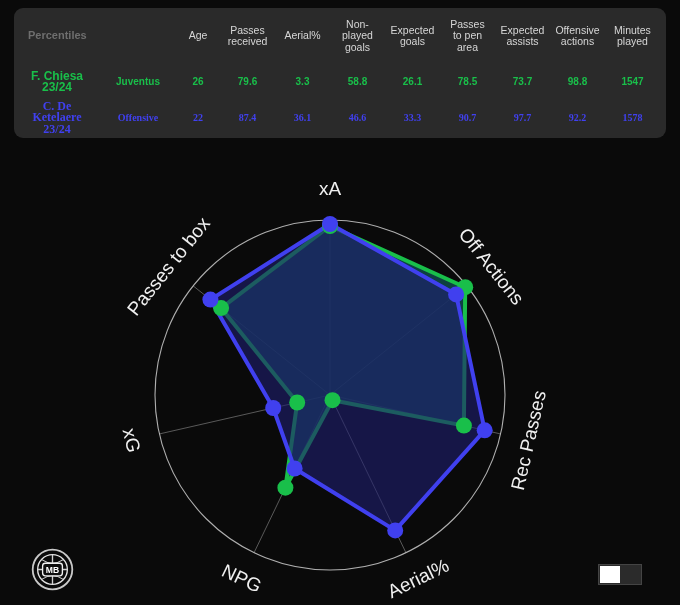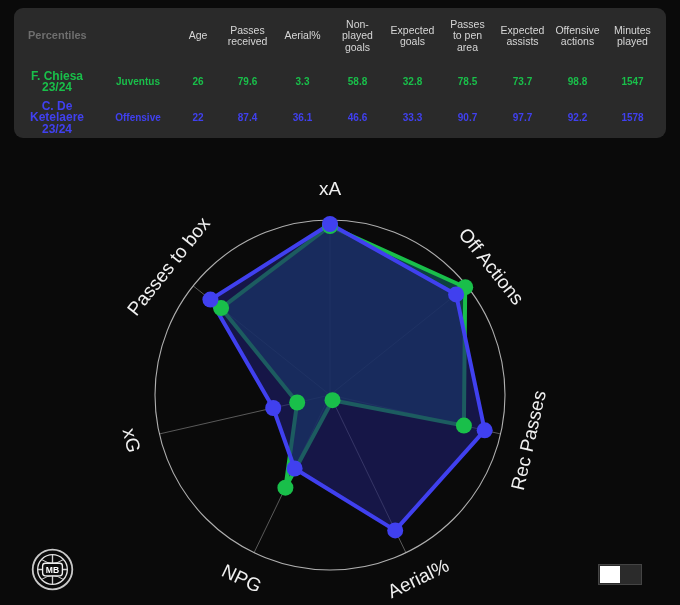--- a/index.html
+++ b/index.html
@@ -66,21 +66,21 @@
 
   tbody tr { height: 36px; }
 
   td.cell {
     font-size: 10px;
     font-weight: 700;
     line-height: 12px;
   }
   td.cell.name { font-size: 12px; line-height: 11.5px; }
   tr.row-a td.cell { color: #19bf4a; }
-  tr.row-b td.cell { color: #4040ef; }
+  tr.row-b td.cell { color: #4040ef; font-family: Liberation Serif, serif; }
 
   
   #radar-area {
     position: absolute;
     left: 0;
     top: 145px;
     width: 540px;
     height: 460px;
     background: #0a0a0a;
   }
@@ -178,21 +178,21 @@
       <tr class="row-a">
         <td class="cell name">
           <span>F. Chiesa</span><br>
           <span>23/24</span>
         </td>
         <td class="cell">Juventus</td>
         <td class="cell">26</td>
         <td class="cell">79.6</td>
         <td class="cell">3.3</td>
         <td class="cell">58.8</td>
-        <td class="cell">32.8</td>
+        <td class="cell">26.1</td>
         <td class="cell">78.5</td>
         <td class="cell">73.7</td>
         <td class="cell">98.8</td>
         <td class="cell">1547</td>
         <td>
           
         </td>
       </tr>
       <tr class="row-b">
         <td class="cell name">

